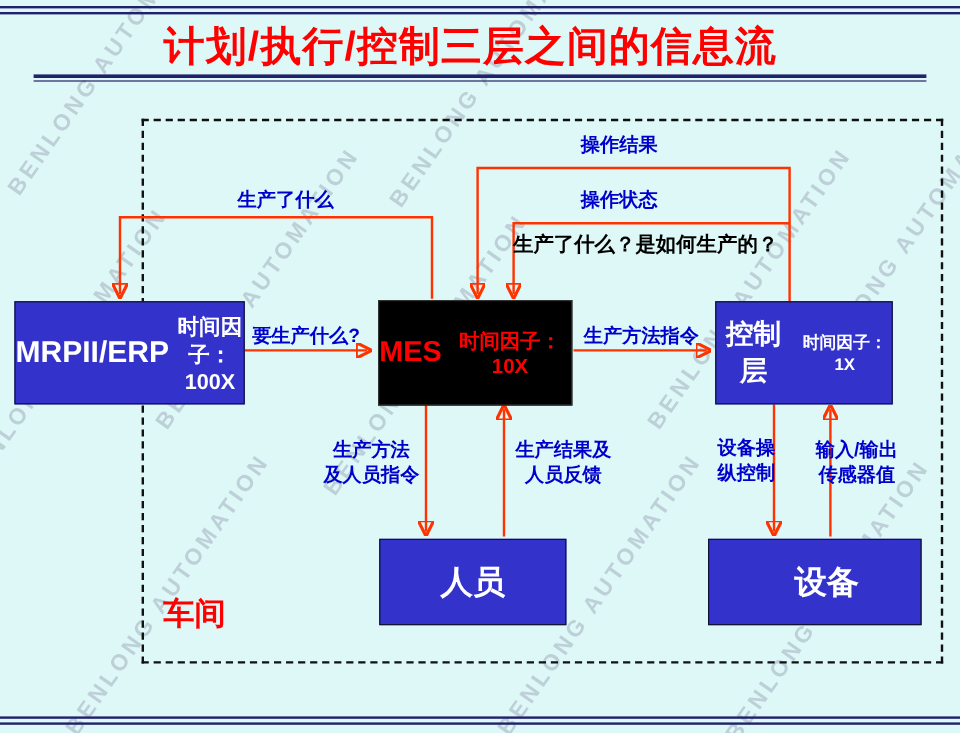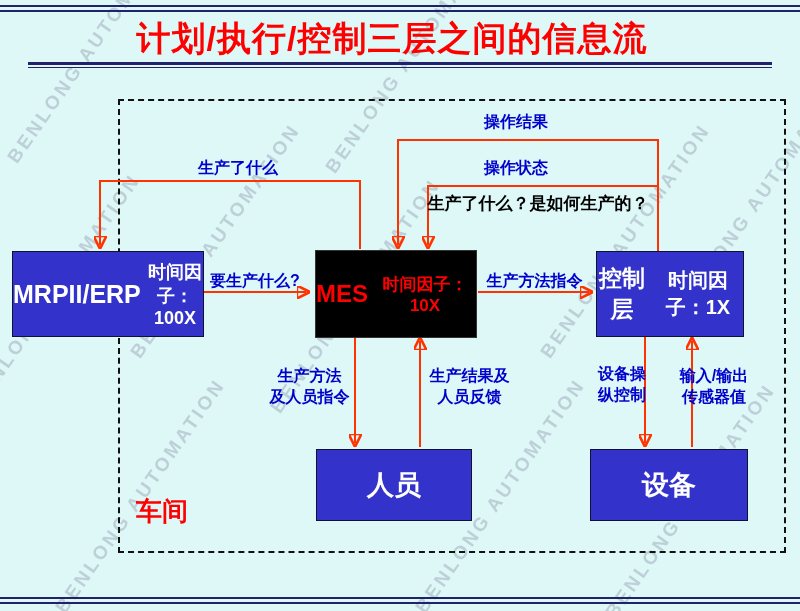--- a/index.html
+++ b/index.html
@@ -76,28 +76,28 @@
     font-weight: bold;
     border: 1px solid #111133;
   }
   .node.blue { background: #3333CC; color: #FFFFFF; }
   .node.mes  { background: #000000; color: #FF0000; border-color: #333333; }
 
   .mrp { left: 12px;  top: 251px; width: 190px; height: 84px; }
   .mes { left: 315px; top: 250px; width: 160px; height: 86px; }
   .ctl { left: 596px; top: 251px; width: 146px; height: 84px; }
   .personnel { left: 316px; top: 449px; width: 154px; height: 70px; }
-  .equipment { left: 590px; top: 449px; width: 156px; height: 70px; }
+  .equipment { left: 590px; top: 449px; width: 156px; height: 70px; padding-left: 20px; }
 
   .mrp .n1 { font-size: 25px; }
   .mrp .n2 { font-size: 18px; }
   .mes .n1 { font-size: 24px; }
   .mes .n2 { font-size: 17px; }
   .ctl .n1 { font-size: 23px; }
-  .ctl .n2 { font-size: 20px; }
+  .ctl .n2 { font-size: 14px; }
   .personnel .n1, .equipment .n1 { font-size: 27px; }
 
   .lbl {
     position: absolute;
     color: #0000CC;
     font-weight: bold;
     font-size: 16px;
     text-align: center;
     line-height: 1.3;
   }

